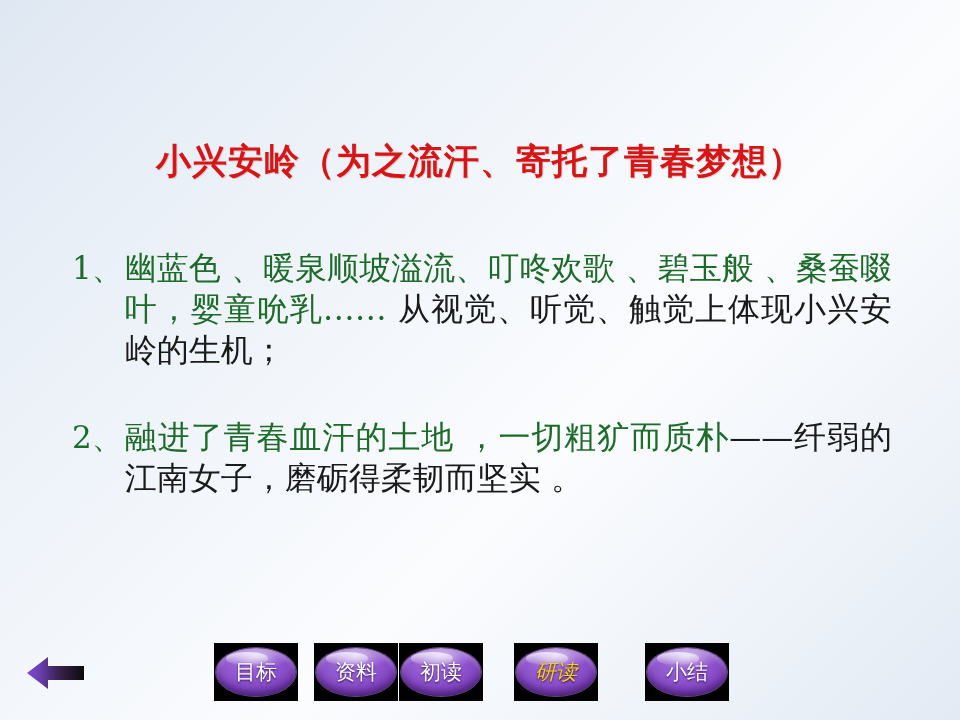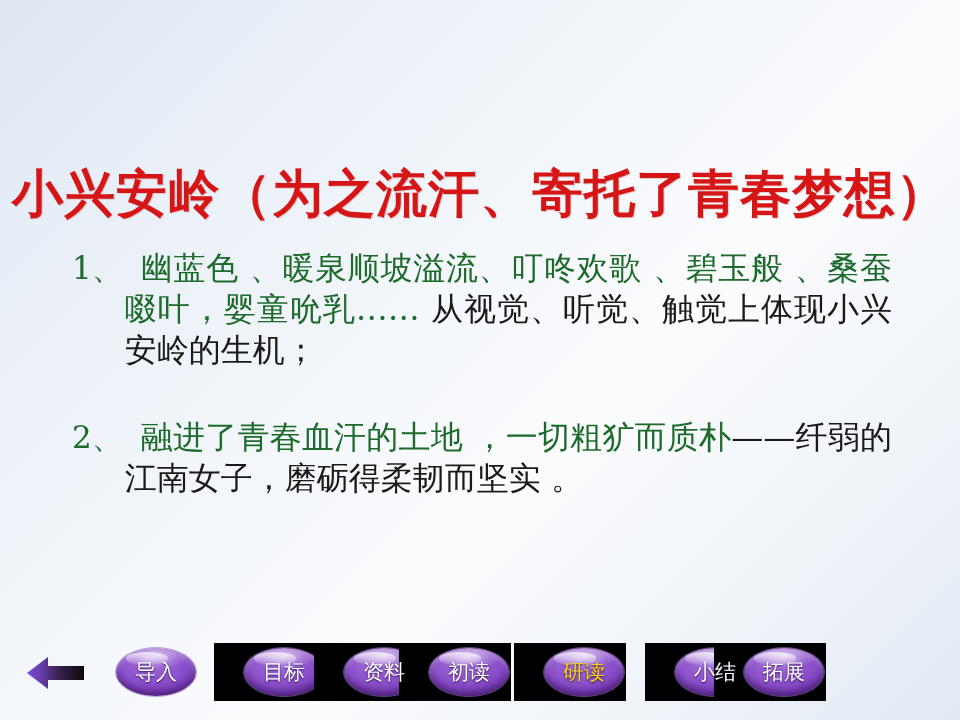--- a/index.html
+++ b/index.html
@@ -19,25 +19,25 @@
     height: 720px;
     background: linear-gradient(135deg, #dfe7f2 0%, #e9eff7 18%, #f2f6fb 40%, #fbfcfe 60%, #eef3f9 82%, #e3eaf4 100%);
     overflow: hidden;
   }
 
   
   #title {
     position: absolute;
     left: 0;
     right: 0;
-    top: 160px;
+    top: 138px;
     text-align: center;
     font-family: "DejaVu Serif", "Liberation Serif", serif;
     font-weight: bold;
-    font-size: 51px;
+    font-size: 35px;
     letter-spacing: 1px;
     color: #d61616;
     text-shadow: 1px 1px 0 rgba(200,160,160,0.45);
     white-space: nowrap;
   }
 
   
   #body-block {
     position: absolute;
     left: 72px;
@@ -67,21 +67,21 @@
     padding-right: 2px;
   }
 
   .btext {
     flex: 1 1 auto;
     line-height: 41px;
     text-align: justify;
     text-justify: inter-character;
   }
 
-  .green { color: #1d6b2a; margin-left: 16px; }
+  .green { color: #1d6b2a; }
   .dark  { color: #1a1a1a; }
 
   
   #navbar {
     position: absolute;
     left: 0;
     bottom: 17px;
     width: 960px;
     height: 60px;
   }
@@ -99,21 +99,20 @@
     position: absolute;
     top: 0;
     width: 84px;
     height: 58px;
     display: flex;
     align-items: center;
     justify-content: center;
   }
   .navbtn.boxed {
     background: #000000;
-    padding-left: 28px;
   }
 
   .oval {
     position: relative;
     width: 80px;
     height: 48px;
     border-radius: 50%;
     background:
       radial-gradient(ellipse 58% 40% at 50% 16%, rgba(255,255,255,0.62) 0%, rgba(255,255,255,0.16) 48%, rgba(255,255,255,0) 72%),
       radial-gradient(ellipse 120% 120% at 42% 30%, #a06ed8 0%, #8a4ec9 38%, #6d2fae 72%, #4e1f84 100%);
@@ -143,20 +142,21 @@
     font-family: "DejaVu Serif", "Liberation Serif", serif;
     font-size: 21px;
     line-height: 1;
     color: #ffffff;
     text-shadow: 0 1px 2px rgba(30,0,60,0.85);
     white-space: nowrap;
   }
   .oval-label.active {
     color: #f5d020;
     text-shadow: 0 1px 2px rgba(40,10,0,0.85);
+    font-style: italic;
   }
 </style>
 </head>
 <body>
 
 <div id="slide">
 
   <div id="title">小兴安岭（为之流汗、寄托了青春梦想）</div>
 
   <div id="body-block">
@@ -186,25 +186,20 @@
             <stop offset="0%" stop-color="#7a4bd8"></stop>
             <stop offset="22%" stop-color="#6b3fb0"></stop>
             <stop offset="55%" stop-color="#3b2250"></stop>
             <stop offset="100%" stop-color="#0a0a0a"></stop>
           </linearGradient>
         </defs>
         <polygon points="1,20 22,4 22,13 58,13 58,27 22,27 22,36" fill="url(#arrowgrad)"></polygon>
       </svg>
     </div>
 
-    <div class="navbtn" style="left:114px">
-      <div class="oval">
-        <span class="oval-label">导入</span>
-      </div>
-    </div>
 
     <div class="navbtn boxed" style="left:214px">
       <div class="oval">
         <span class="oval-label">目标</span>
       </div>
     </div>
 
     <div class="navbtn boxed" style="left:314px">
       <div class="oval">
         <span class="oval-label">资料</span>
@@ -222,22 +217,17 @@
         <span class="oval-label active">研读</span>
       </div>
     </div>
 
     <div class="navbtn boxed" style="left:645px">
       <div class="oval">
         <span class="oval-label">小结</span>
       </div>
     </div>
 
-    <div class="navbtn boxed" style="left:714px">
-      <div class="oval">
-        <span class="oval-label">拓展</span>
-      </div>
-    </div>
 
 
   </div>
 
 </div>
 
 </body></html>

